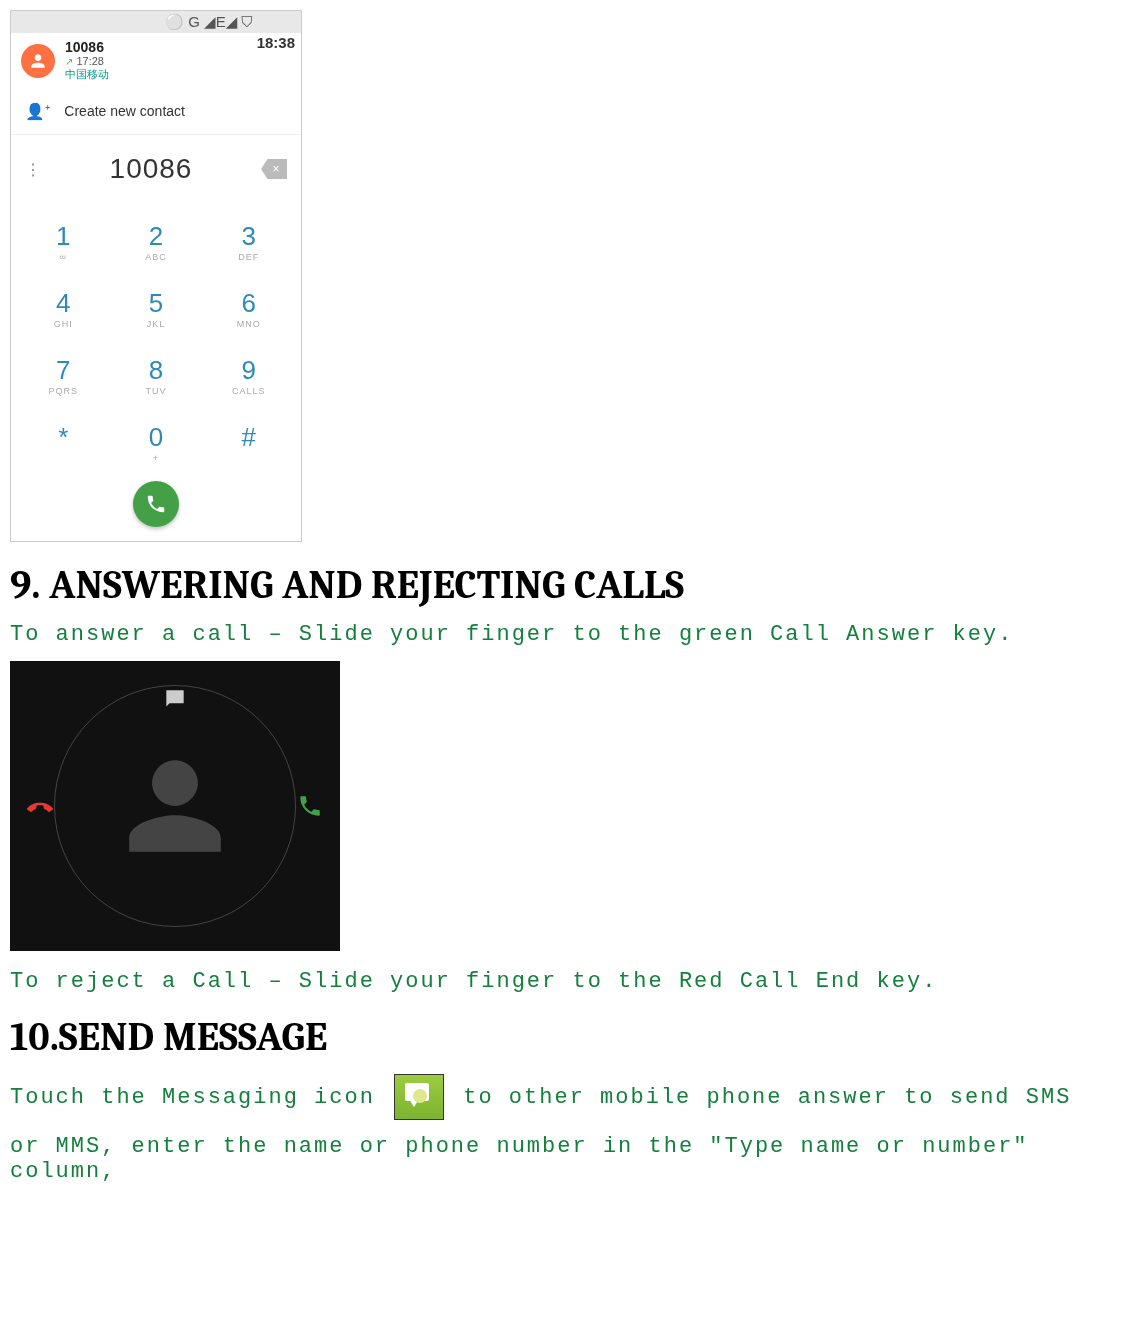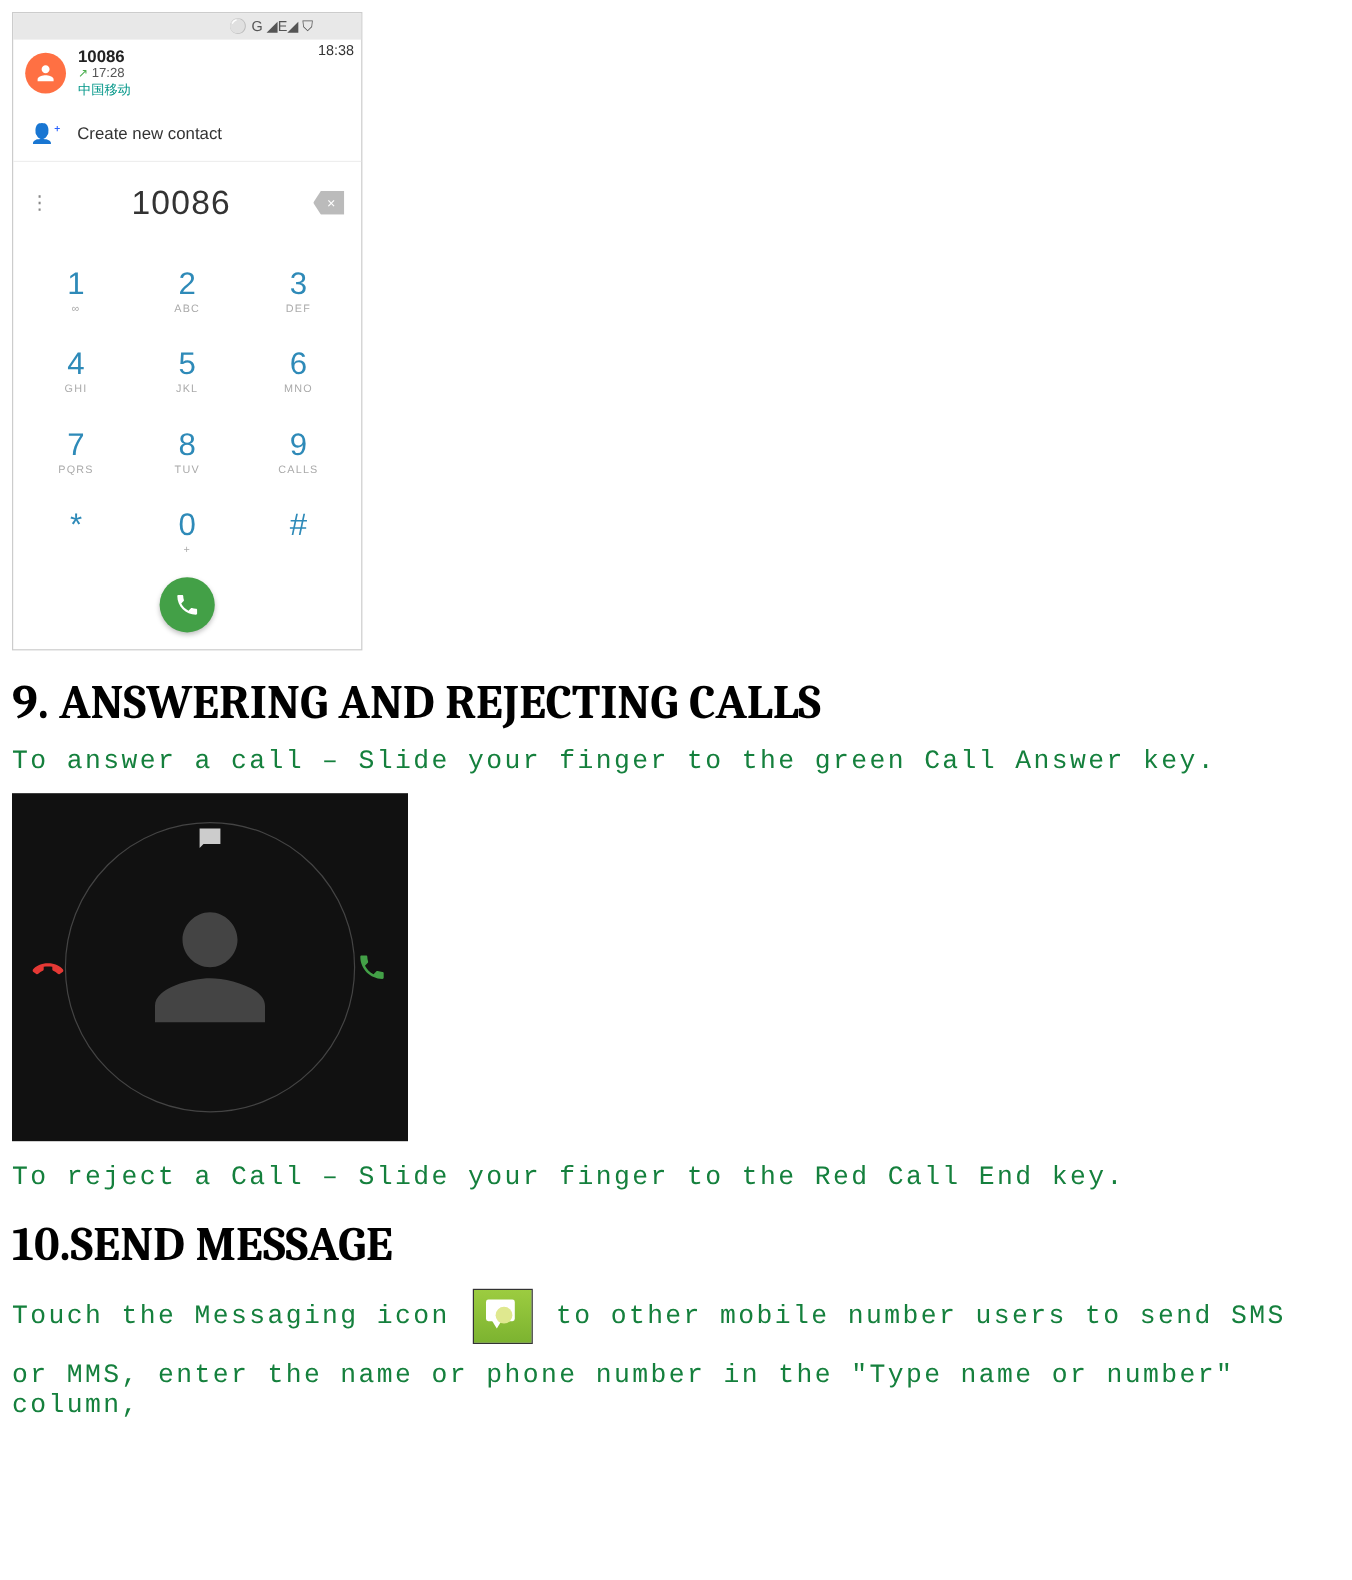--- a/index.html
+++ b/index.html
@@ -15,25 +15,25 @@
     background: #fff;
     margin-bottom: 20px;
   }
   .status-bar {
     height: 22px;
     background: #e8e8e8;
     display: flex;
     align-items: center;
     justify-content: flex-end;
     padding: 0 6px;
-    font-size: 12px;
+    font-size: 15px;
     color: #555;
     gap: 4px;
   }
-  .status-time { font-weight: normal; color: #333; margin-top: 40px; }
+  .status-time { font-weight: bold; color: #333; margin-top: 40px; }
   .contact-row {
     display: flex;
     align-items: center;
     padding: 6px 10px;
     gap: 10px;
   }
   .avatar {
     width: 34px; height: 34px;
     border-radius: 50%;
     background: #ff7043;
@@ -282,15 +282,15 @@
   </div>
 </div>
 
 <p class="body-text">To reject a Call – Slide your finger to the Red Call End key.</p>
 
 <h2 class="section-heading">10.SEND MESSAGE</h2>
 
 <p class="body-text">
   <span>Touch the Messaging icon </span>
   <span class="inline-icon"><span class="tail"></span></span>
-  <span> to other mobile number users to send SMS</span>
+  <span> to other mobile phone answer to send SMS</span>
 </p>
 <p class="body-text">or MMS, enter the name or phone number in the "Type name or number" column,</p>
 
 </body></html>

